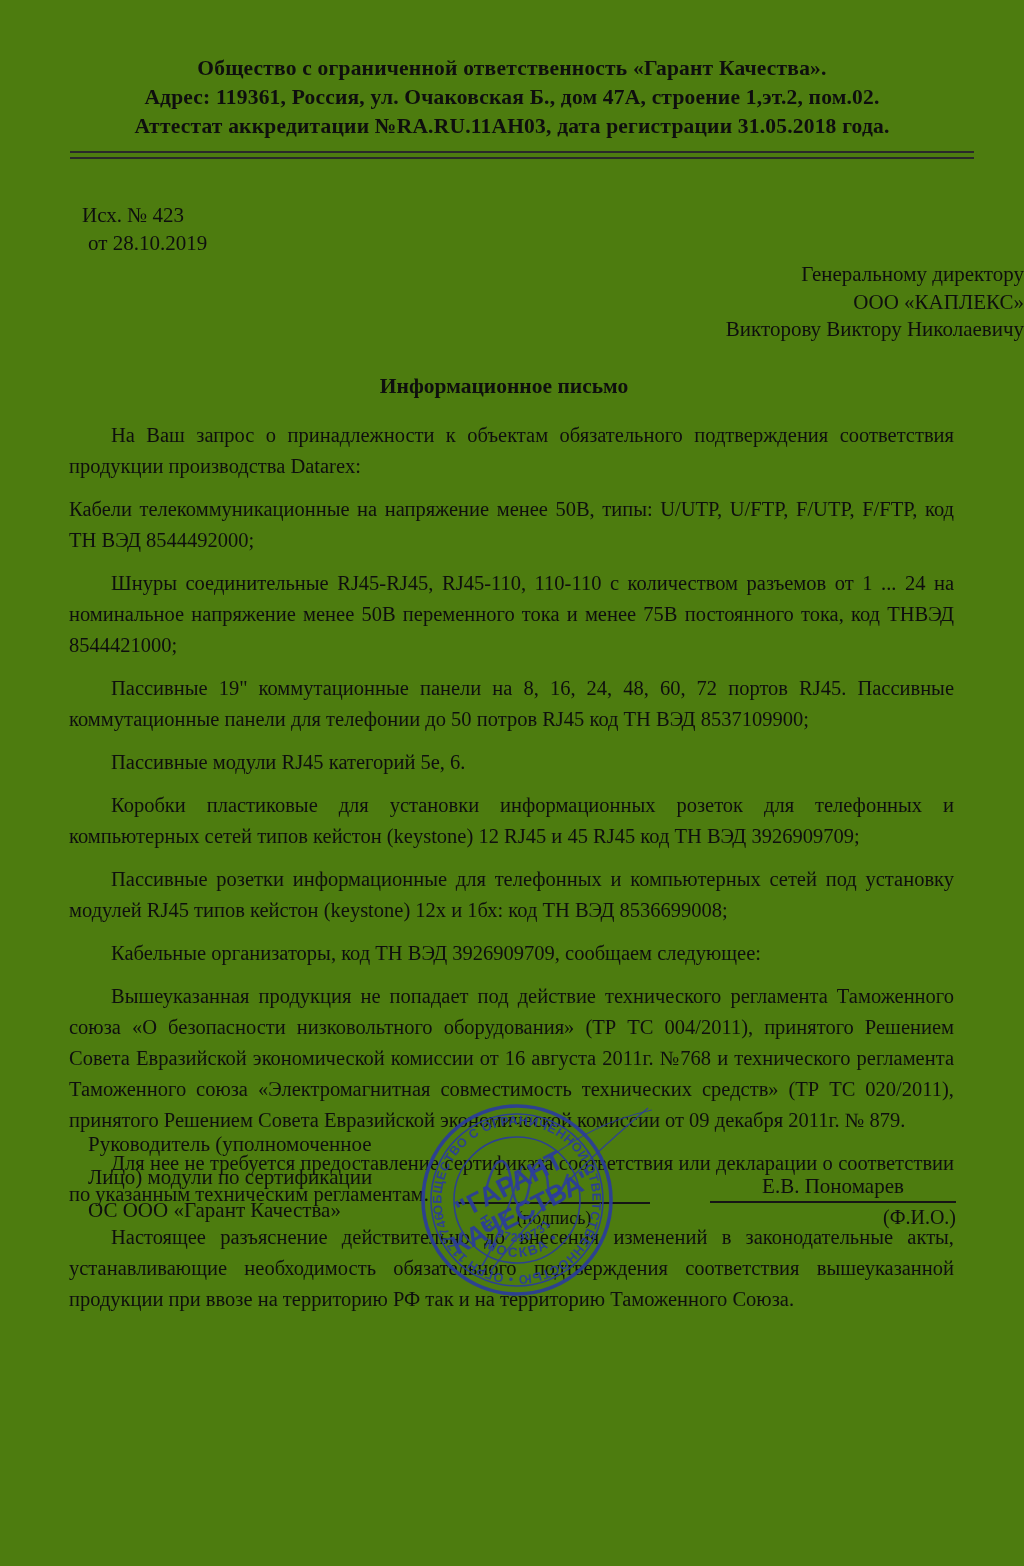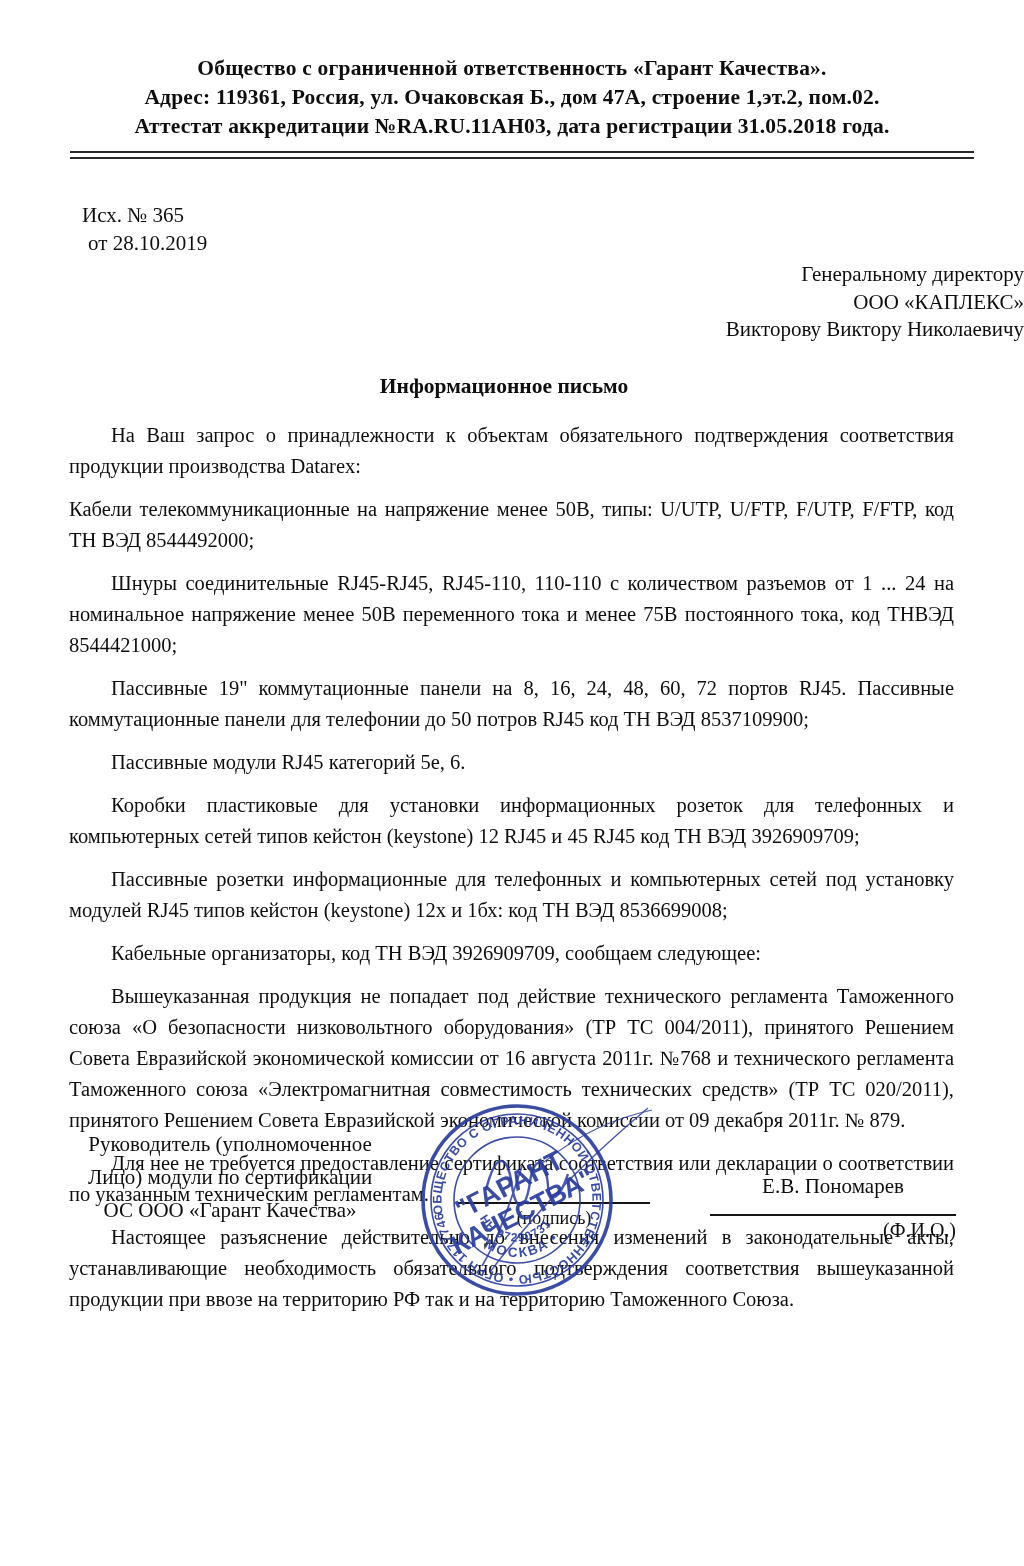--- a/index.html
+++ b/index.html
@@ -1,21 +1,21 @@
 <!DOCTYPE html>
 <html lang="ru"><head>
 <meta charset="utf-8">
 <title>Document</title>
 <style>
   html,body { margin:0; padding:0; background:#e8e8e8; }
   .page {
     position:relative;
     width:1024px; height:1566px;
     margin:0 auto;
-    background:#ffffff;
+    background:#4d7c0f;
     color:#0e0e0e;
     font-family:"Liberation Serif","DejaVu Serif",serif;
     overflow:hidden;
   }
   
   .letterhead {
     padding-top:54px;
     text-align:center;
     font-weight:bold;
     font-size:21.5px;
@@ -56,61 +56,61 @@
     font-size:20.5px;
     line-height:31px;
     text-align:justify;
   }
   .letter-body p { margin:12px; }
   .letter-body p.indent { text-indent:42px; }
   
   .sig-area { position:absolute; top:1080px; left:0; width:1024px; height:460px; }
   .sig-left {
     position:absolute; left:88px; top:48px;
-    font-size:21px; line-height:33px;text-align:center;
+    font-size:21px; line-height:33px;
   }
   .sig-line-black {
     position:absolute; left:458px; top:122px;
     width:192px; height:0;
     border-top:2px solid #151515;
   }
   .sig-podpis {
     position:absolute; left:458px; top:128px;
     width:192px; text-align:center;
     font-size:18px;
   }
   .sig-name-block {
     position:absolute; left:710px; top:92px; width:246px;
     text-align:center;
   }
   .sig-name-line {
     border-bottom:2px solid #151515;
     font-size:21px; line-height:28px;
-    padding-bottom:14px;
+    padding-bottom:1px;
   }
   .sig-fio { font-size:20px; margin-top:3px;text-align:right; }
   .stamp-wrap { position:absolute; left:398px; top:8px; width:280px; height:250px; }
   .stamp-wrap svg { display:block; }
 </style>
 </head>
 <body>
 
 <div class="page">
 
   <header>
     <div class="letterhead">
       <div>Общество с ограниченной ответственность «Гарант Качества».</div>
       <div>Адрес: 119361, Россия, ул. Очаковская Б., дом 47А, строение 1,эт.2, пом.02.</div>
       <div>Аттестат аккредитации №RA.RU.11АН03, дата регистрации 31.05.2018 года.</div>
     </div>
     <div class="double-rule"></div>
   </header>
 
   <div class="ref">
-    <div>Исх. № 365</div>
+    <div>Исх. № 423</div>
     <div class="ref-date">от 28.10.2019</div>
   </div>
 
   <div class="recipient">
     <div>Генеральному директору</div>
     <div>ООО «КАПЛЕКС»</div>
     <div>Викторову Виктору Николаевичу</div>
   </div>
 
   <div class="title">Информационное письмо</div>

